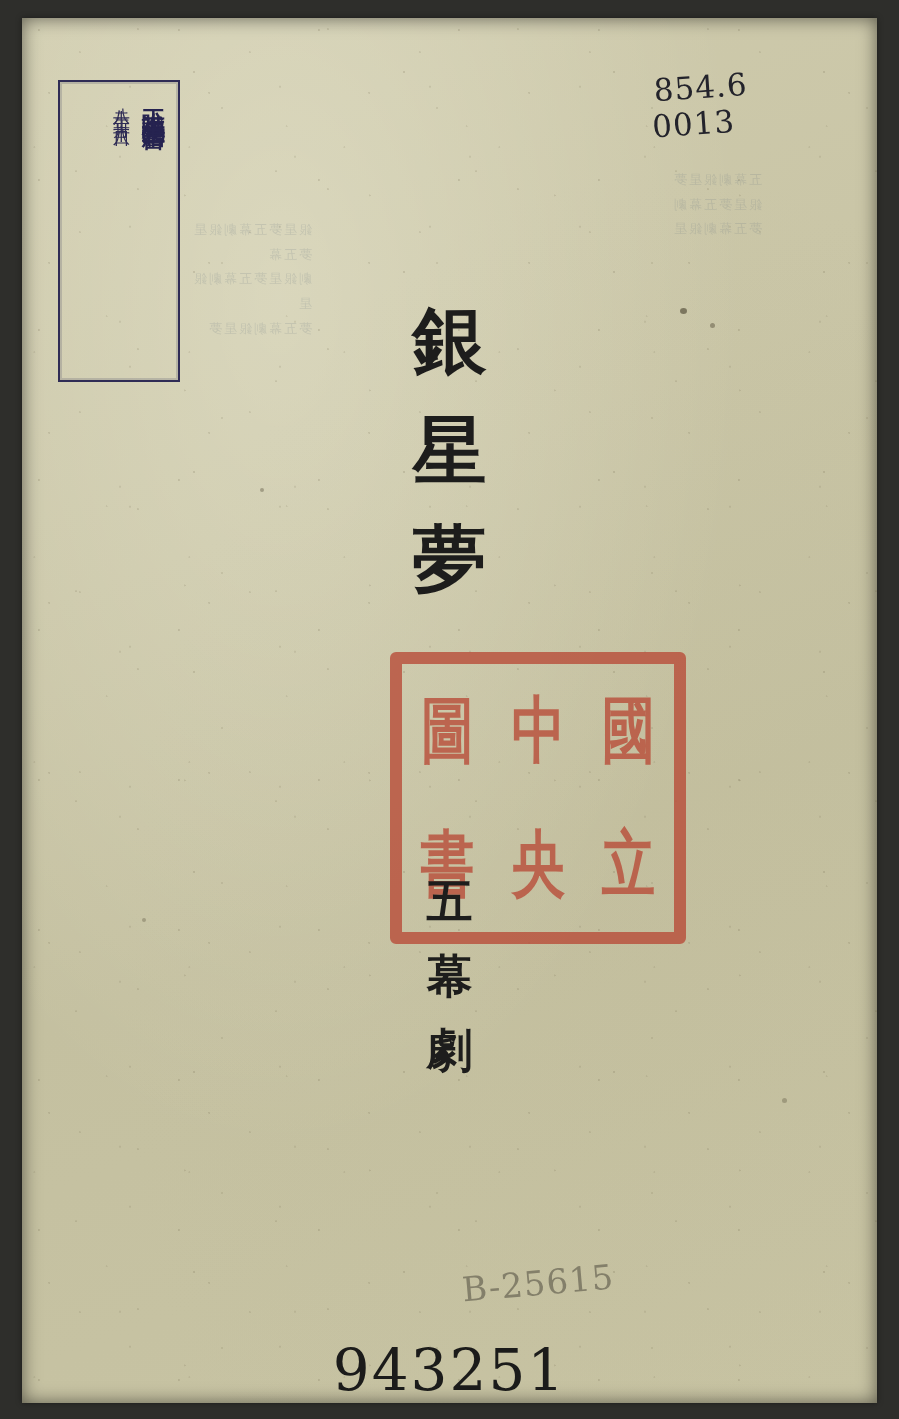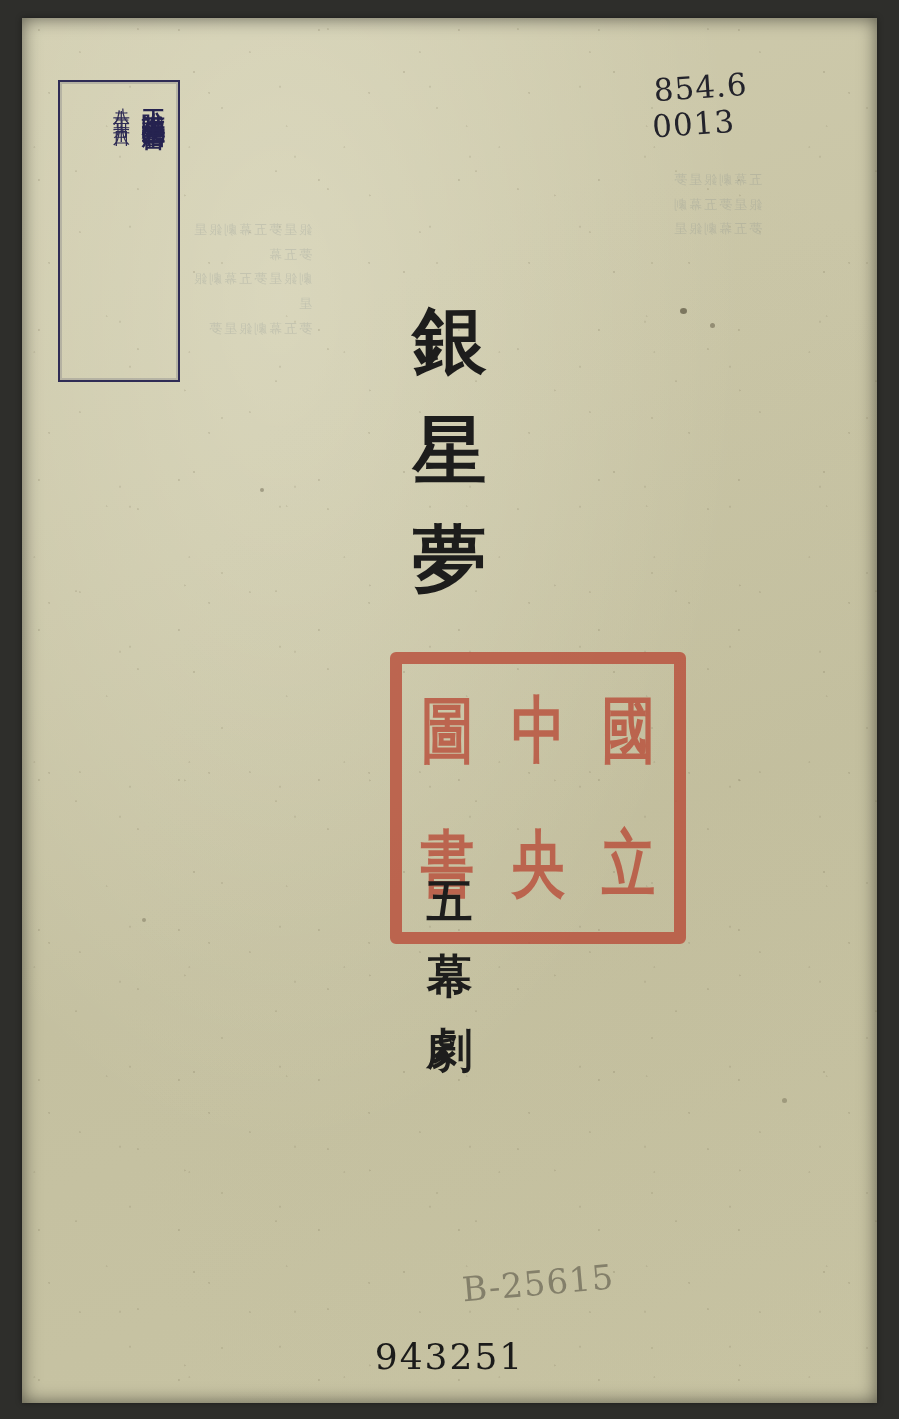--- a/index.html
+++ b/index.html
@@ -181,21 +181,21 @@
 
   
   .accession {
     position: absolute;
     left: 0;
     right: 0;
     top: 1318px;
     text-align: center;
     color: #1b1b1a;
     font-family: "DejaVu Serif", serif;
-    font-size: 36px;
+    font-size: 58px;
     letter-spacing: 2px;
   }
 
   .blot {
     position: absolute;
     border-radius: 50%;
     background: rgba(60,52,34,0.55);
     pointer-events: none;
   }
 </style>

